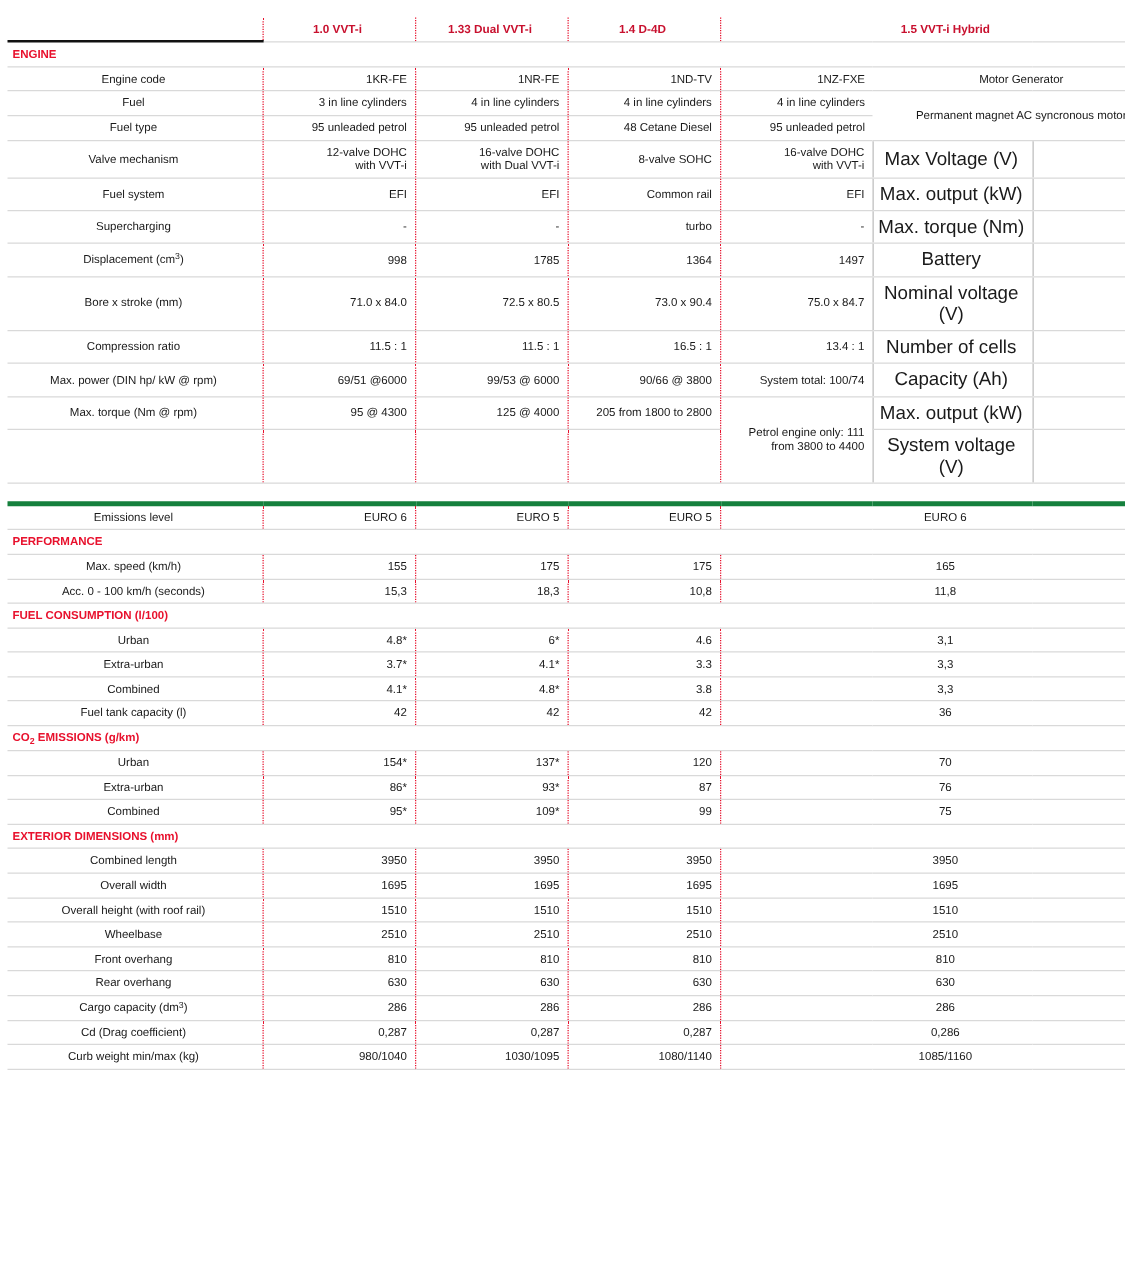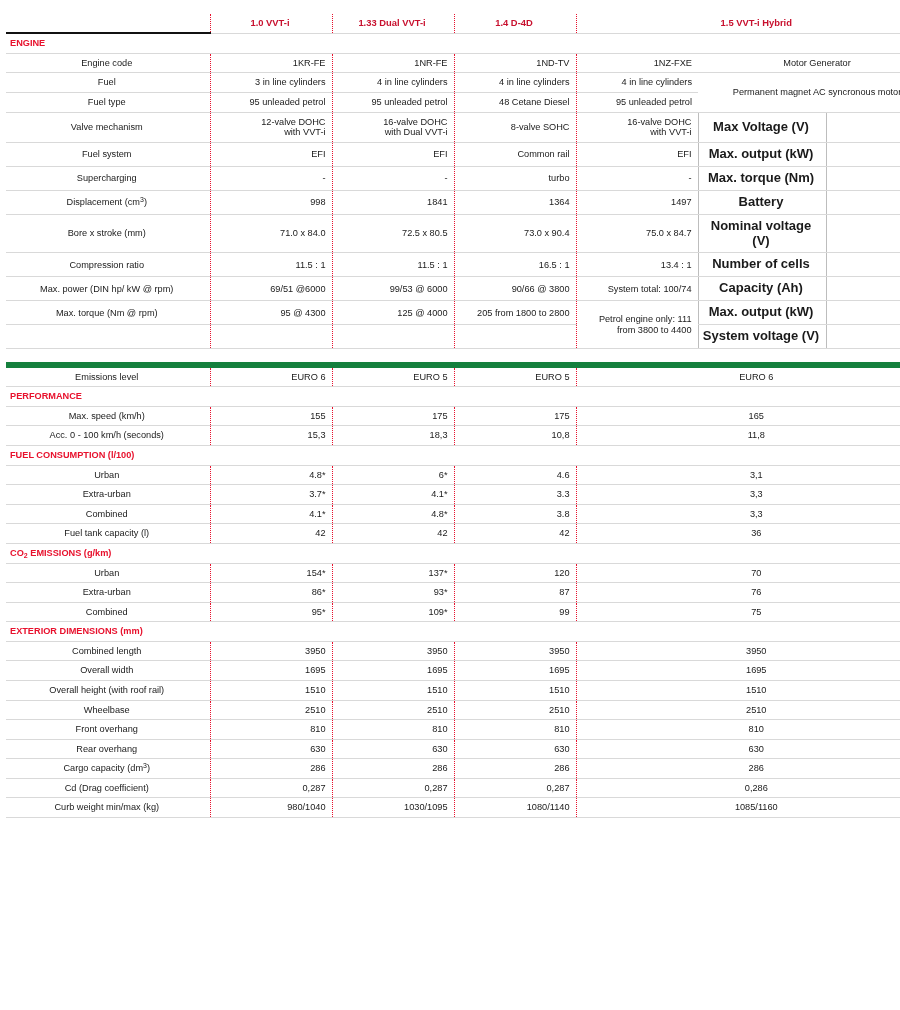--- a/index.html
+++ b/index.html
@@ -63,31 +63,31 @@
     font-size: 9.2px;
     border-bottom: 1px solid #111;
     padding-top: 8px;
     padding-bottom: 4px;
   }
   .section-spacer td {
     border-bottom: none;
     height: 9px;
     padding: 0;
   }
-  .rule-top td { border-top: 6px solid #15803d; }
+  .rule-top td { border-top: 4px solid #15803d; }
   .thick-bottom td { border-bottom: 1px solid #111; }
 
   
   .dotted-l { border-left: 1px dotted #e8112d; }
   .solid-l  { border-left: 1px solid #bdbdbd; }
 
   .hyb-label {
-    font-weight: bold;
+    font-weight: normal;
     text-align: center;
-    font-size: 13px;
+    font-size: 15px;
   }
   .hyb-val { text-align: right; font-size: 9.2px; }
   sub { font-size: 7px; vertical-align: baseline; position: relative; top: 2px; }
   sup { font-size: 7px; vertical-align: baseline; position: relative; top: -3px; }
 
   .top-pad { height: 14px; }
 </style>
 </head>
 <body>
 
@@ -173,21 +173,21 @@
         <td class="val dotted-l">-</td>
         <td class="val dotted-l">turbo</td>
         <td class="val dotted-l">-</td>
         <td class="hyb-label solid-l">Max. torque (Nm)</td>
         <td class="hyb-val solid-l">169</td>
       </tr>
 
       <tr>
         <td class="label">Displacement (cm<sup>3</sup>)</td>
         <td class="val dotted-l">998</td>
-        <td class="val dotted-l">1841</td>
+        <td class="val dotted-l">1785</td>
         <td class="val dotted-l">1364</td>
         <td class="val dotted-l">1497</td>
         <td class="hyb-label solid-l">Battery</td>
         <td class="hyb-val solid-l">Ni-Mh</td>
       </tr>
 
       <tr>
         <td class="label">Bore x stroke (mm)</td>
         <td class="val dotted-l">71.0 x 84.0</td>
         <td class="val dotted-l">72.5 x 80.5</td>

